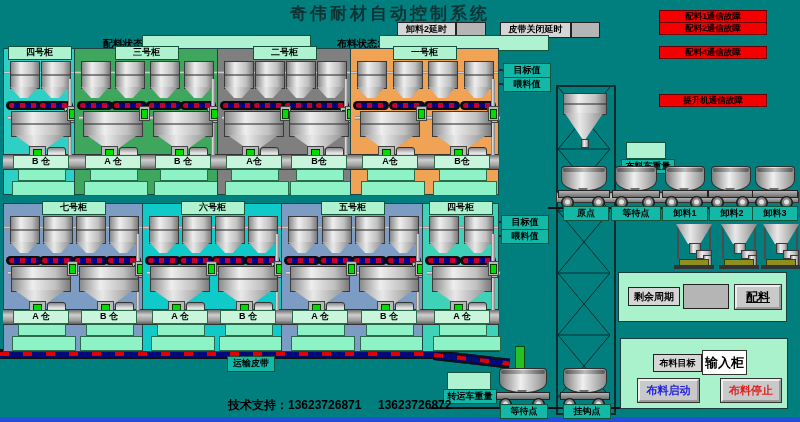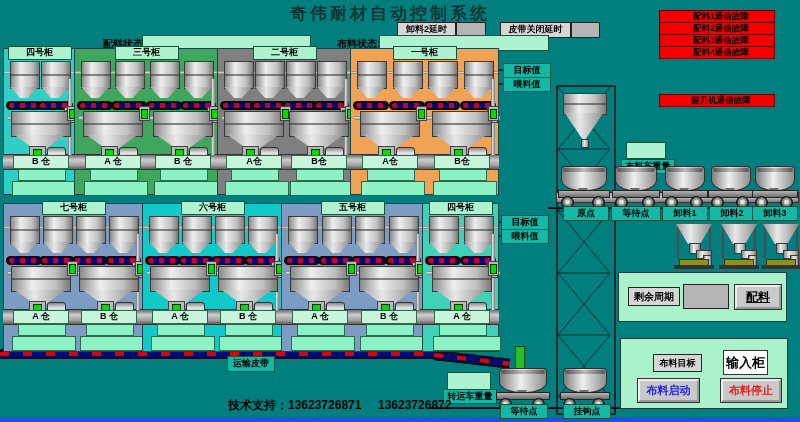--- a/index.html
+++ b/index.html
@@ -9,21 +9,21 @@
   .title{position:absolute;left:390px;top:4px;transform:translateX(-50%);
          font:600 17px/20px "Liberation Sans","DejaVu Sans",sans-serif;color:#0d3333;letter-spacing:3px;white-space:nowrap;}
   .tag{position:absolute;background:#14b8a6;border:1px solid #14543c;color:#000;
        font:bold 9px/12px "Liberation Sans","DejaVu Sans",sans-serif;text-align:center;overflow:hidden;white-space:nowrap;}
   .mintbox{position:absolute;background:#aff2d2;border:1px solid #14543c;}
   .lbltext{position:absolute;color:#000;font:bold 10px/14px "Liberation Sans","DejaVu Sans",sans-serif;white-space:nowrap;}
   .graybox{position:absolute;background:#d6d6d6;border:1px solid #222;color:#000;
            font:bold 9px/13px "Liberation Sans","DejaVu Sans",sans-serif;text-align:center;overflow:hidden;white-space:nowrap;}
   .grayval{position:absolute;background:#b5b5b5;border:1px solid #222;}
   .alarm{position:absolute;background:#f40000;border:1px solid #6d0000;color:#000;
-         font:bold 8.5px/11px "Liberation Sans","DejaVu Sans",sans-serif;text-align:center;overflow:hidden;white-space:nowrap;padding-left:8px;}
+         font:bold 8.5px/11px "Liberation Sans","DejaVu Sans",sans-serif;text-align:center;overflow:hidden;white-space:nowrap;}
   .cabinet{position:absolute;border:1px solid #1c4444;}
   .cab-label{position:absolute;background:#aef2cf;border:1px solid #14543c;color:#000;z-index:6;
              font:bold 9px/11px "Liberation Sans","DejaVu Sans",sans-serif;text-align:center;overflow:hidden;white-space:nowrap;}
   .pipe-h{position:absolute;background:linear-gradient(180deg,#666,#ddd 40%,#777);}
   .pipe-v{position:absolute;background:linear-gradient(90deg,#666,#ddd 40%,#777);}
   .metal{position:absolute;background:linear-gradient(90deg,#8a8a8a,#eeeeee 35%,#c0c0c0 75%,#7a7a7a);border:1px solid #3a3a3a;}
   .seg::after{content:"";position:absolute;left:0;right:0;top:46%;height:2px;background:rgba(50,50,50,.55);}
   .cone{position:absolute;background:linear-gradient(90deg,#9a9a9a,#e8e8e8 40%,#8a8a8a);}
   .cone-silo{clip-path:polygon(0 0,100% 0,64% 100%,36% 100%);}
   .cone-hop{clip-path:polygon(6% 0,94% 0,55% 100%,45% 100%);}
@@ -122,21 +122,21 @@
   <div class="tag" style="left:621px;top:159px;width:52px;height:13px;">布料车重量</div>
 
   <div class="panel" style="left:618px;top:272px;width:167px;height:48px;">
     <div class="graybox" style="left:9px;top:14px;width:50px;height:17px;font-size:10px;line-height:17px;">剩余周期</div>
     <div class="grayval" style="left:64px;top:11px;width:44px;height:23px;"></div>
     <div class="gray3d" style="left:116px;top:12px;width:42px;height:20px;font:bold 12px/20px 'Liberation Sans','DejaVu Sans',sans-serif;text-decoration:underline;">配料</div>
   </div>
 
   <div class="panel" style="left:620px;top:338px;width:166px;height:69px;">
     <div class="graybox" style="left:32px;top:15px;width:47px;height:16px;line-height:16px;">布料目标</div>
-    <div class="whitebox" style="left:81px;top:11px;width:43px;height:23px;font:600 13px/23px 'Liberation Sans','DejaVu Sans',sans-serif;margin-left:21px;">输入柜</div>
+    <div class="whitebox" style="left:81px;top:11px;width:43px;height:23px;font:600 13px/23px 'Liberation Sans','DejaVu Sans',sans-serif;">输入柜</div>
     <div class="gray3d" style="left:100px;top:40px;width:56px;height:19px;color:#dd2222;font:bold 11px/19px 'Liberation Sans','DejaVu Sans',sans-serif;">布料停止</div>
     <div class="gray3d" style="left:17px;top:40px;width:57px;height:19px;color:#2222dd;font:bold 11px/19px 'Liberation Sans','DejaVu Sans',sans-serif;">布料启动</div>
   </div>
 
   <div class="belt" style="left:0px;top:349px;width:436px;height:6px;"></div>
   <div class="belt" style="left:434px;top:350px;width:76px;height:6px;transform:rotate(6.5deg);transform-origin:left center;"></div>
   <div class="chute" style="left:515px;top:346px;width:8px;height:27px;"></div>
   <div class="tag" style="left:227px;top:356px;width:46px;height:14px;">运输皮带</div>
 
   <div class="mintbox" style="left:447px;top:372px;width:42px;height:16px;"></div>
@@ -473,21 +473,20 @@
         <div class="gv" style="left: 3px; top: 2px; width: 7px; height: 10px;"></div>
       </div>
       <div class="motor" style="left: 45px; top: 98px; width: 17px; height: 13px; z-index: 4;"></div>
       <div class="bin-label" style="left: 11px; top: 106px; width: 54px; height: 12px;">A 仓</div>
       <div class="vbox" style="left: 16px; top: 120px; width: 46px; height: 10px;"></div>
       <div class="vbox" style="left: 10px; top: 132px; width: 66px; height: 13px;"></div>
       <div class="cab-label" style="left: 50%; top: -3px; transform: translateX(-50%); width: 62px; height: 12px;">四号柜</div>
     </div>
     <div class="alarm" style="left: 659px; top: 10px; width: 106px; height: 11px;">配料1通信故障</div>
     <div class="alarm" style="left: 659px; top: 22px; width: 106px; height: 11px;">配料2通信故障</div>
-    <div class="alarm" style="left: 659px; top: 34px; width: 106px; height: 11px;">配料3通信故障</div>
     <div class="alarm" style="left: 659px; top: 46px; width: 106px; height: 11px;">配料4通信故障</div>
     <div class="alarm" style="left: 659px; top: 94px; width: 106px; height: 11px;">提升机通信故障</div>
     <div class="abs" style="left: 558px; top: 166px; width: 50px; height: 46px;">
       <div class="bowl" style="left: 3px; top: 0px; width: 44px; height: 23px;"></div>
       <div class="spout" style="left: 20px; top: 22px;"></div>
       <div class="plat" style="left: 0px; top: 24px; width: 50px; height: 6px;"></div>
       <div class="wheel" style="left: 3px; top: 30px;"></div>
       <div class="wheel" style="left: 34px; top: 30px;"></div>
     </div>
     <div class="tag" style="left: 563px; top: 206px; width: 44px; height: 13px;">原点</div>

